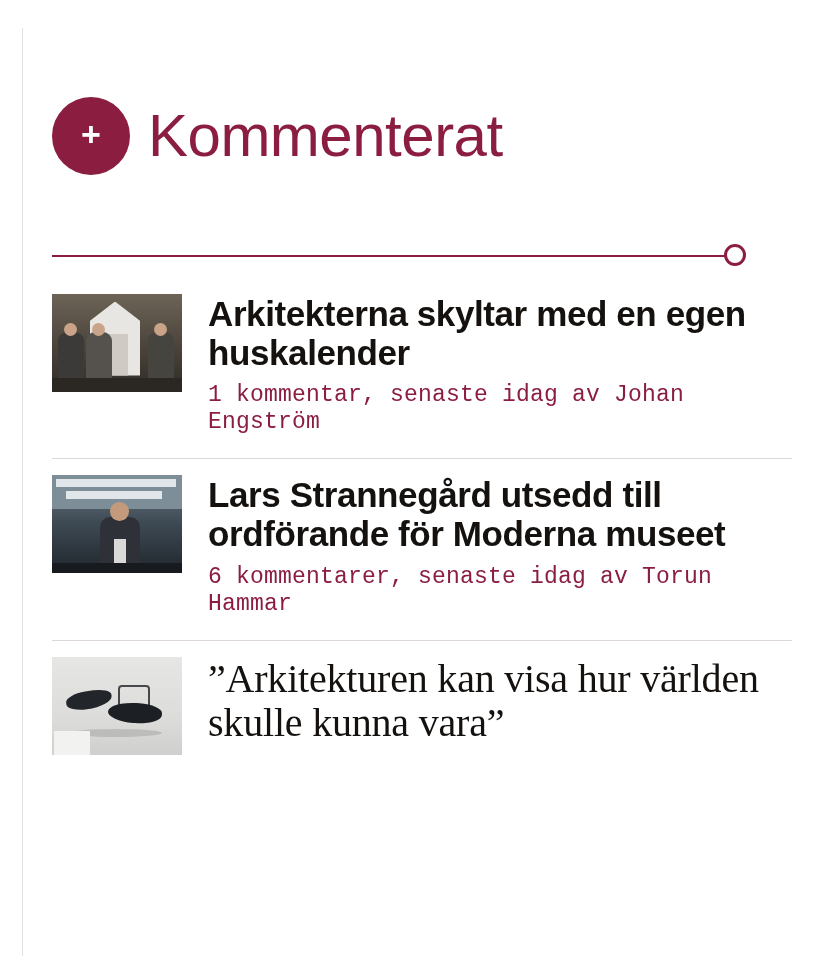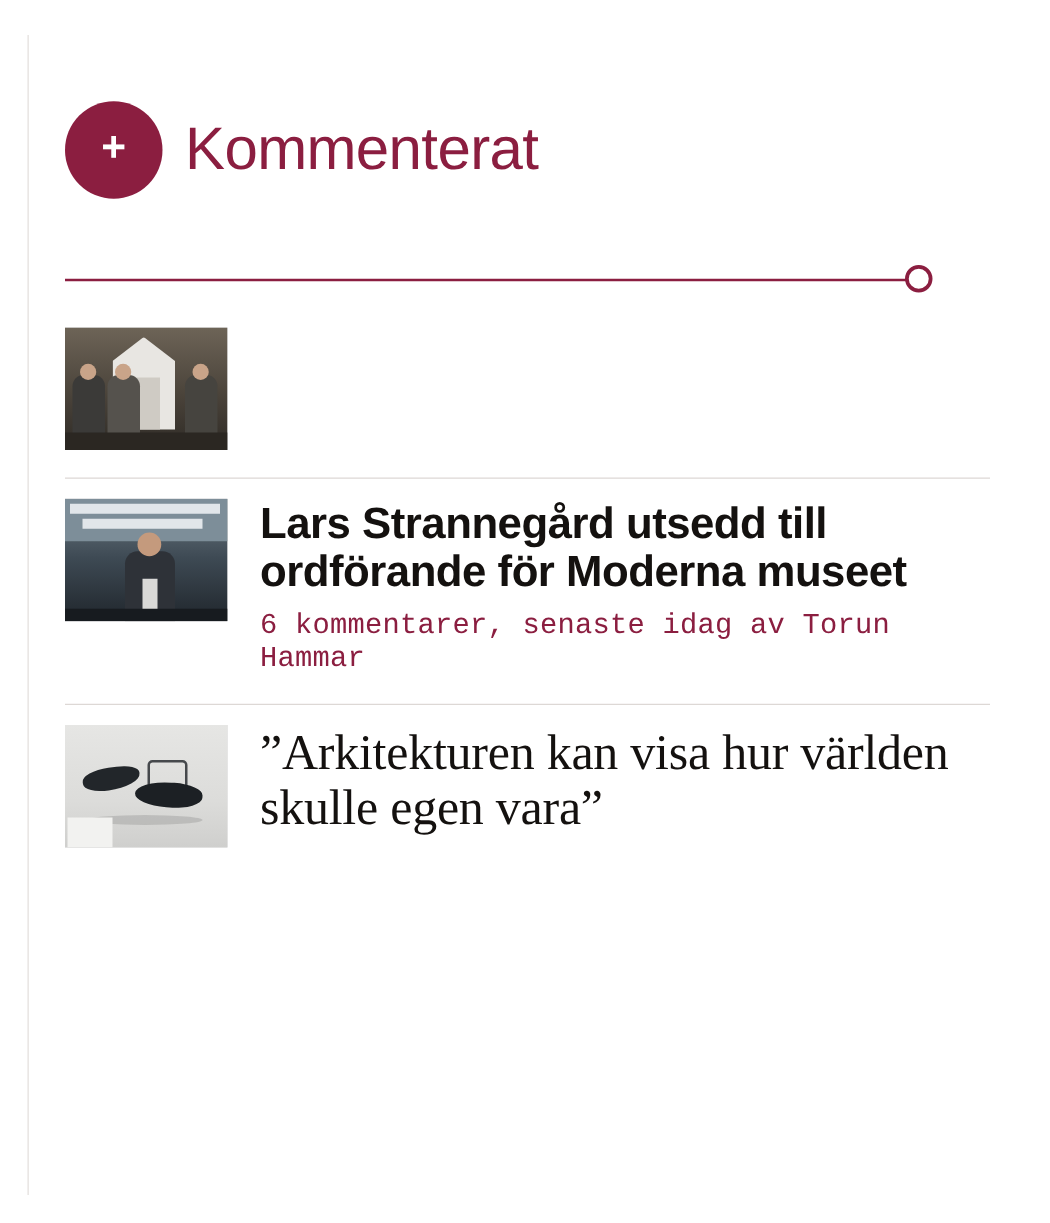--- a/index.html
+++ b/index.html
@@ -116,21 +116,21 @@
   .plus-badge .glyph {
     color: #ffffff;
     font-size: 34px;
     line-height: 1;
     font-weight: 700;
     position: relative;
     top: -2px;
   }
   .module-title {
     font-family: "Liberation Sans", sans-serif;
-    font-size: 48px;
+    font-size: 60px;
     line-height: 1;
     font-weight: 400;
     letter-spacing: -0.5px;
     color: #8B1E40;
   }
 
   
   .rail-wrap {
     position: relative;
     margin-top: 28px;
@@ -315,20 +315,24 @@
           <div class="sky"></div>
           <div class="door"></div>
           <div class="p p1"></div>
           <div class="h h1"></div>
           <div class="p p2"></div>
           <div class="h h2"></div>
           <div class="p p3"></div>
           <div class="h h3"></div>
           <div class="ground"></div>
         </div>
+        <div class="item-body">
+          <h3 class="item-title">Arkitekterna skyltar med en egen huskalender</h3>
+          <div class="item-meta">1 kommentar, senaste idag av Johan Engström</div>
+        </div>
       </article>
 
       <article class="item">
         <div class="thumb t2">
           <div class="sky"></div>
           <div class="screen">
             <div class="line l1"></div>
             <div class="line l2"></div>
           </div>
           <div class="body"></div>
@@ -345,19 +349,19 @@
       <article class="item item-sep-pad">
         <div class="thumb t3">
           <div class="sky"></div>
           <div class="shadow"></div>
           <div class="blobA"></div>
           <div class="wire"></div>
           <div class="blobB"></div>
           <div class="plinth"></div>
         </div>
         <div class="item-body">
-          <h3 class="item-title serif">”Arkitekturen kan visa hur världen skulle egen vara”</h3>
+          <h3 class="item-title serif">”Arkitekturen kan visa hur världen skulle kunna vara”</h3>
         </div>
       </article>
 
     </div>
   </section>
 </div>
 
 </body></html>

